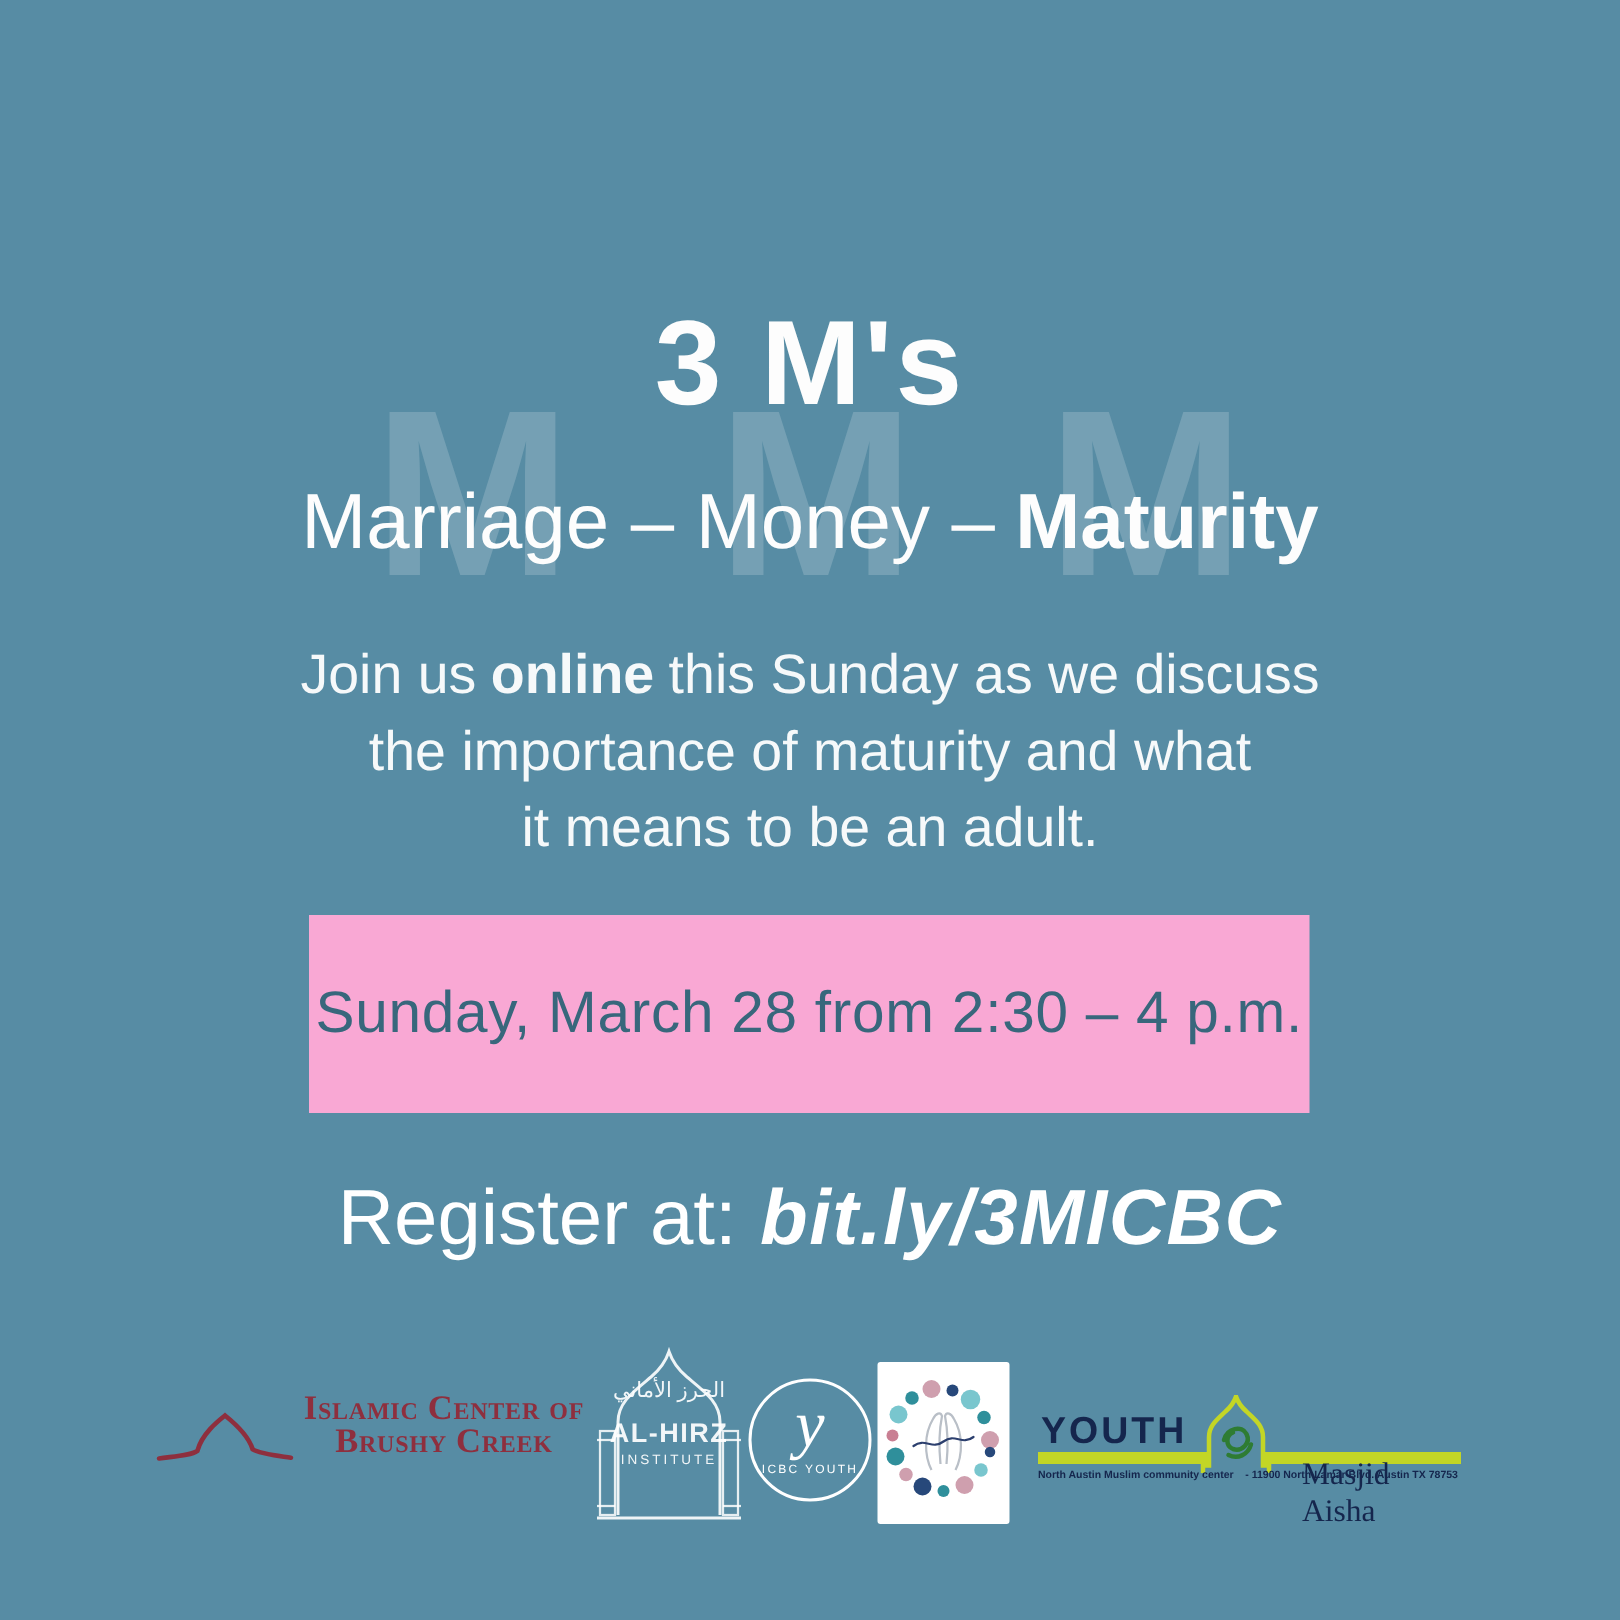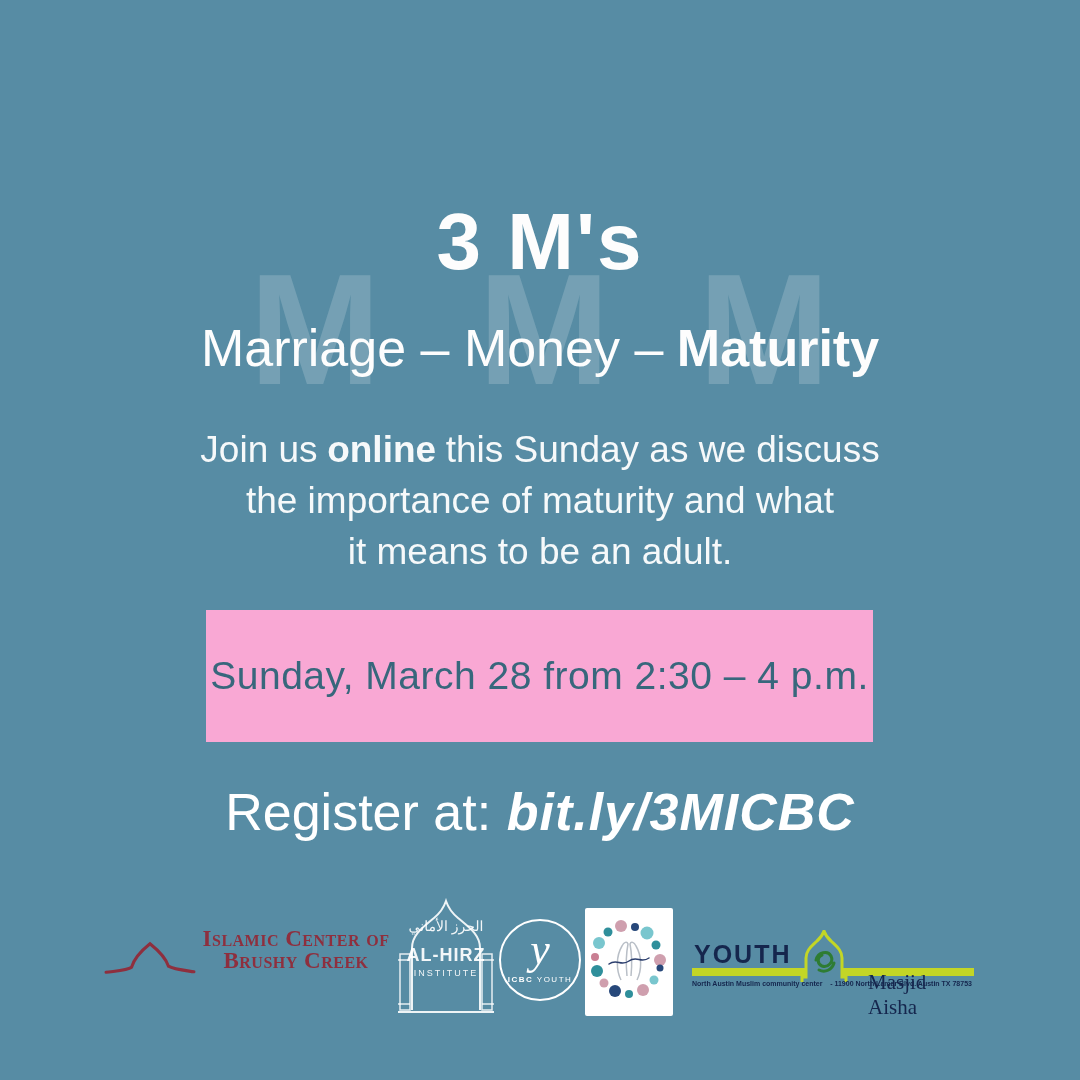--- a/index.html
+++ b/index.html
@@ -69,21 +69,21 @@
   .logo-youth{
     left:499px;top:919px;width:82px;height:82px;
     border:2.5px solid #fff;border-radius:50%;box-sizing:border-box;
     color:#fff;text-align:center;
   }
   .youth-glyph{
     font-family:"Liberation Serif",serif;font-style:italic;
     font-size:44px;line-height:46px;margin-top:6px;
   }
   .youth-label{font-size:8px;letter-spacing:1.5px;margin-top:2px;}
-  .youth-label .b{font-weight:bold;margin-top:12px;}
+  .youth-label .b{font-weight:normal;margin-top:12px;}
   
   .logo-floral{left:585px;top:908px;width:88px;height:108px;background:#fff;border-radius:2px;}
   
   .logo-namcc{left:692px;top:930px;width:286px;height:70px;color:#15264d;}
   .namcc-acronym{position:absolute;left:2px;top:10px;font-size:25px;font-weight:800;letter-spacing:2px;}
   .namcc-bar{position:absolute;left:0;top:38px;width:282px;height:8px;background:#c3d626;}
   .namcc-arch{position:absolute;left:100px;top:0;}
   .namcc-masjid{position:absolute;left:176px;top:12px;font-family:"Liberation Serif",serif;font-size:21px;margin-top:28px;}
   .namcc-address{position:absolute;left:0;top:50px;font-size:7px;font-weight:bold;white-space:pre;}
 </style>

